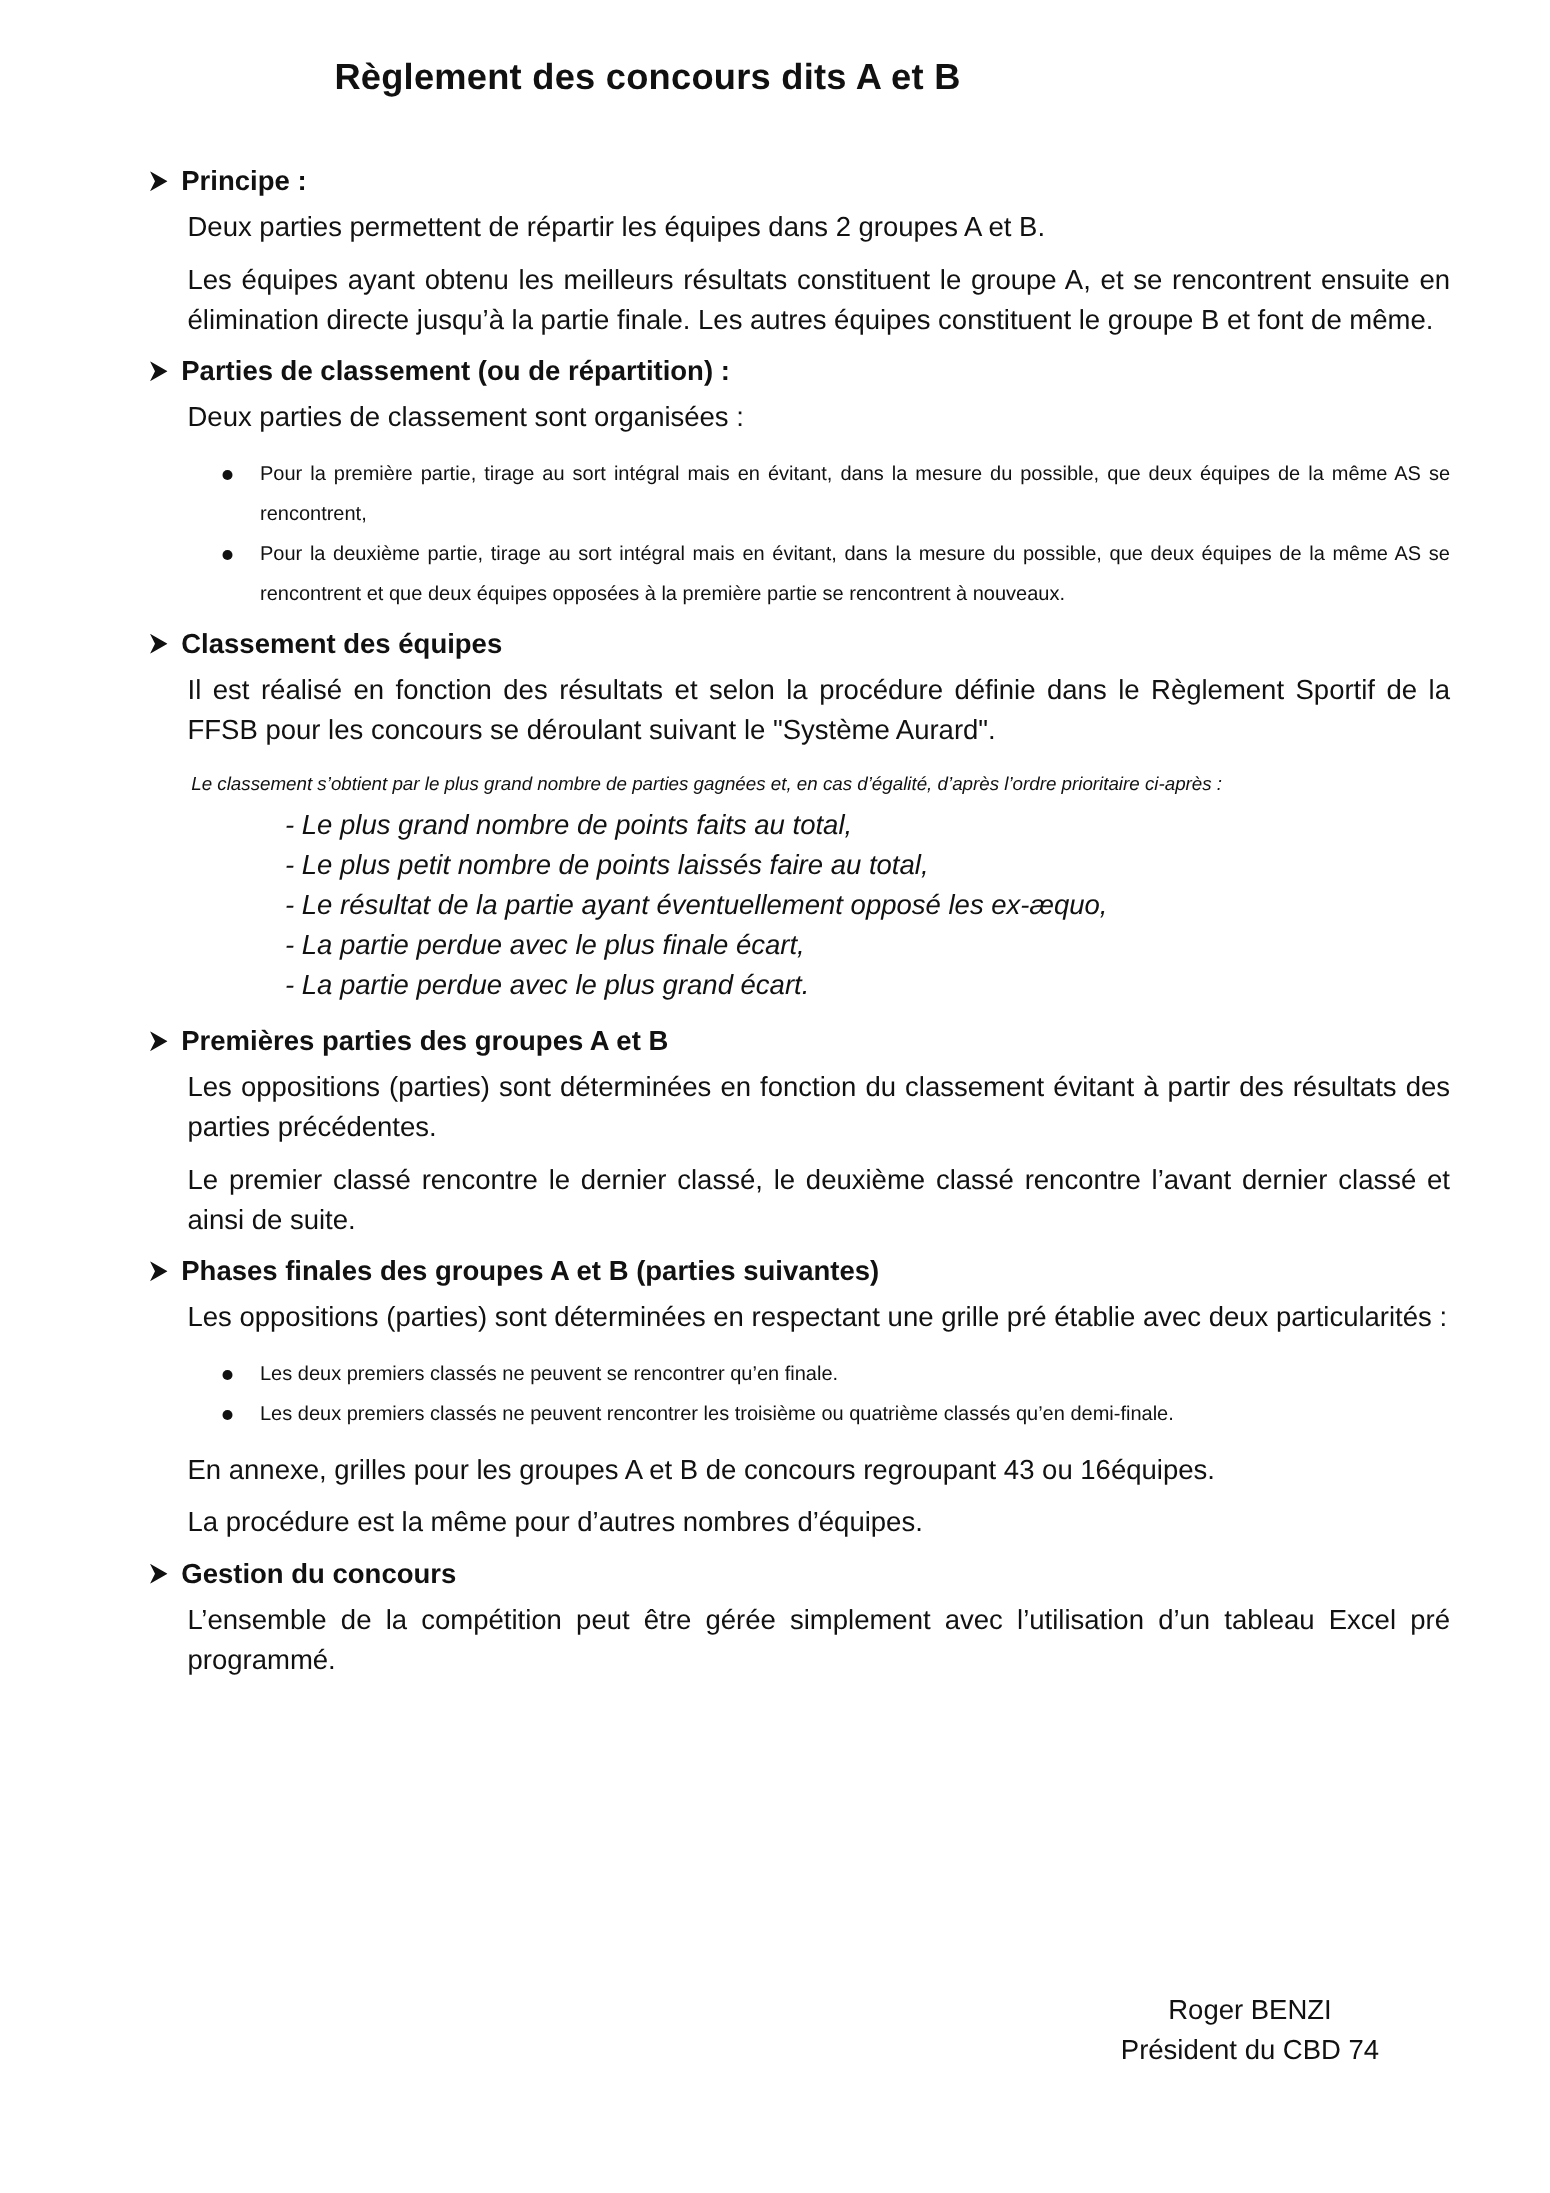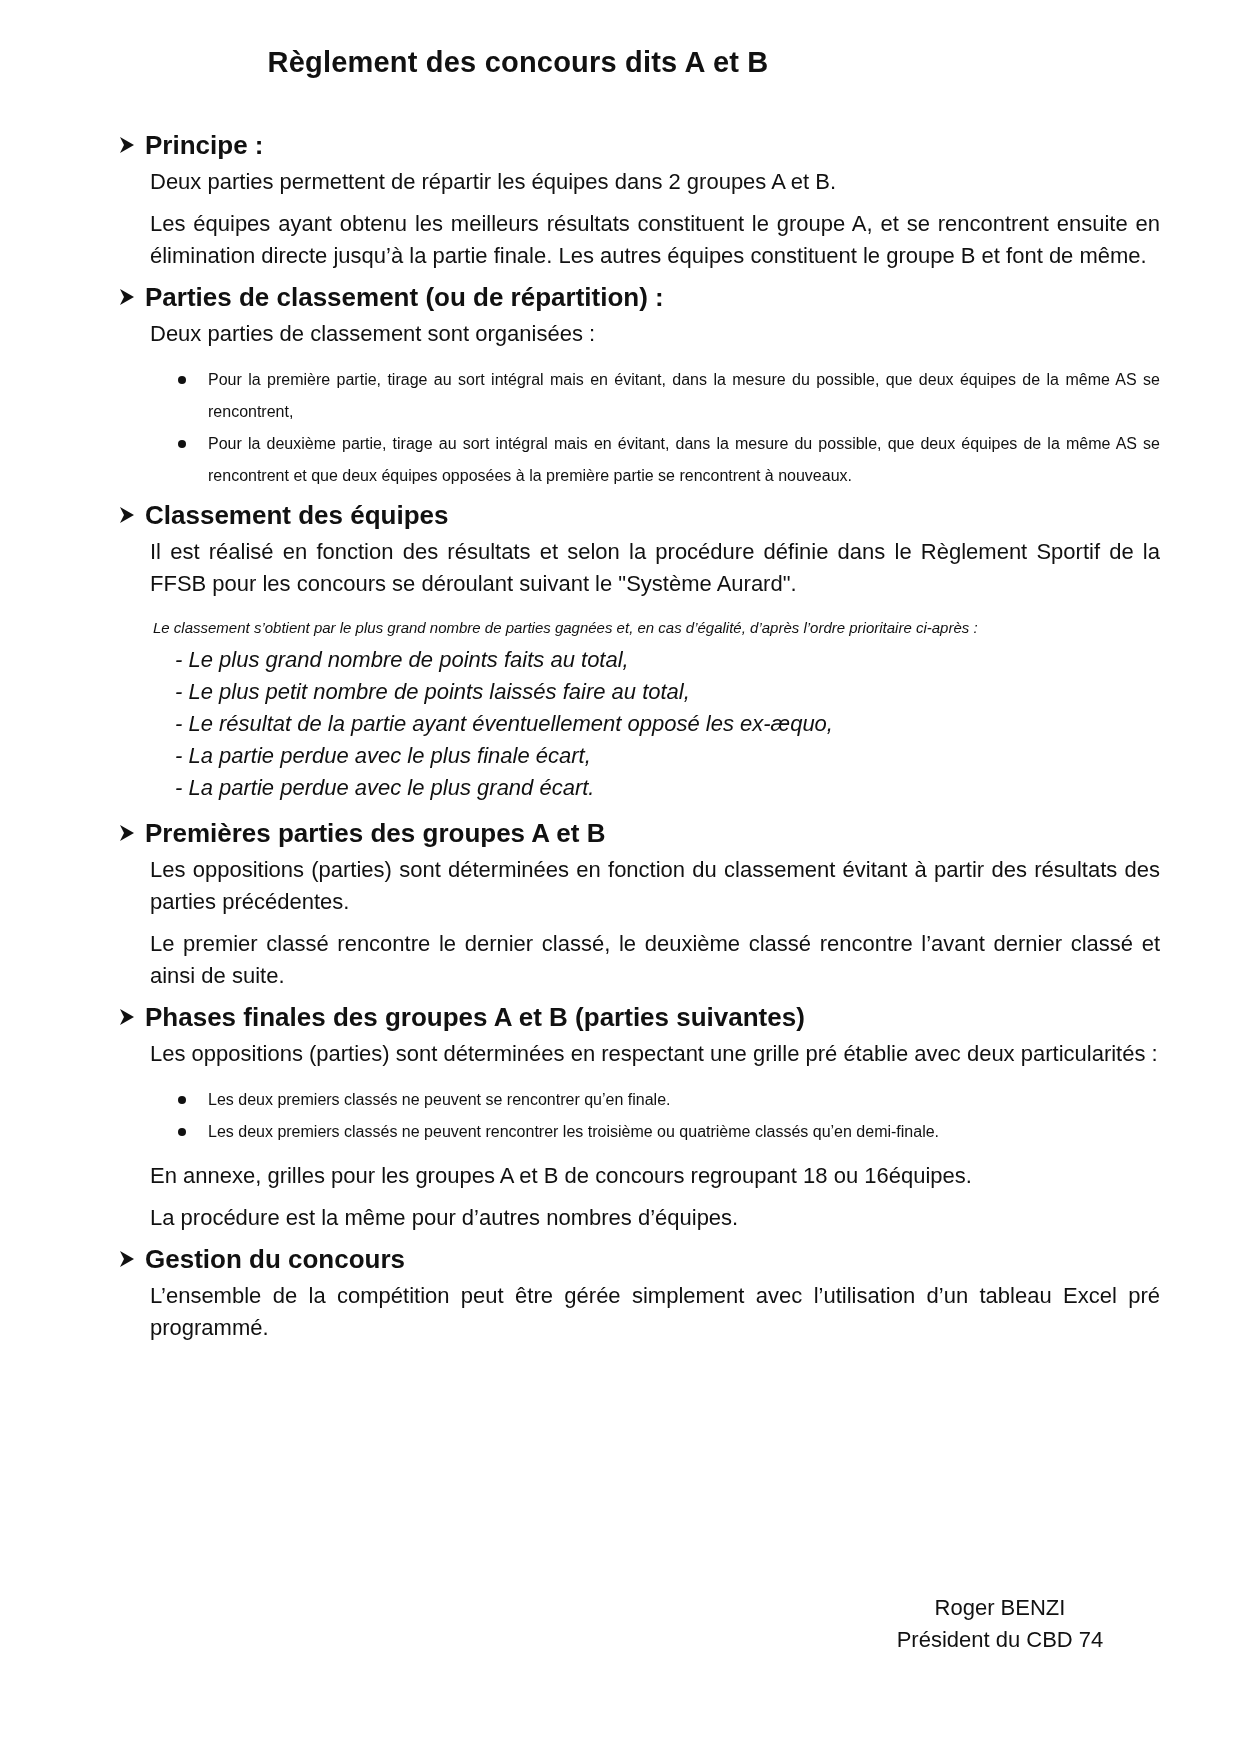--- a/index.html
+++ b/index.html
@@ -7,41 +7,41 @@
       width: 1240px; height: 1754px; position: relative; overflow: hidden;
       font-family: "Liberation Sans", sans-serif; color: #111111;
     }
     .page { position: absolute; left: 0; top: 0; width: 1240px; height: 1754px; }
     .title {
       position: absolute; left: 0; width: 1036px; top: 46px;
       text-align: center; font-size: 29px; font-weight: bold; letter-spacing: 0.2px;
     }
     .content { position: absolute; left: 120px; top: 130px; width: 1040px; }
     .section-head {
-      display: flex; align-items: center; font-weight: bold; font-size: 26px;
+      display: flex; align-items: center; font-weight: bold; font-size: 22px;
       line-height: 30px; margin-bottom: 6px;
     }
     .arrow {
       width: 16px; height: 30px; display: inline-flex; align-items: center; margin-right: 9px;
     }
     .arrow svg { display: block; }
     .para {
       margin-left: 30px; font-size: 22px; line-height: 32px; text-align: justify;
       margin-bottom: 10px;
     }
     .bullets { margin-left: 58px; margin-top: 14px; margin-bottom: 6px; padding: 0; list-style: none; }
     .bullets li {
       position: relative; padding-left: 30px; font-size: 16px; line-height: 32px;
       text-align: justify; margin-bottom: 0;
     }
     .bullets li .dot {
       position: absolute; left: 0; top: 12px; width: 8px; height: 8px; border-radius: 50%; background: #111;
     }
     .italic-block { margin-left: 33px; font-style: italic; font-size: 15px; line-height: 32px; text-align: justify; margin-top: 12px; }
-    .italic-list { margin-left: 55px; font-style: italic; font-size: 22px; line-height: 32px; margin-bottom: 14px; }
+    .italic-list { margin-left: 108px; font-style: italic; font-size: 22px; line-height: 32px; margin-bottom: 14px; }
     .sec { margin-bottom: 0; }
     .signature {
       position: absolute; left: 880px; top: 1592px; width: 300px; font-size: 22px; line-height: 32px;
     }
     .signature div { text-align: center; width: 240px; }
   </style>
 </head>
 <body>
 
 <div class="page">
@@ -118,21 +118,21 @@
               <path d="M0 0 L14 8 L0 16 L4 8 Z" fill="#111"></path>
             </svg>
         </span>
         <span>Phases finales des groupes A et B (parties suivantes)</span>
       </div>
       <div class="para">Les oppositions (parties) sont déterminées en respectant une grille pré établie avec deux particularités :</div>
       <ul class="bullets">
         <li><span class="dot"></span><span>Les deux premiers classés ne peuvent se rencontrer qu’en finale.</span></li>
         <li><span class="dot"></span><span>Les deux premiers classés ne peuvent rencontrer les troisième ou quatrième classés qu’en demi-finale.</span></li>
       </ul>
-      <div class="para" style="margin-top:12px;">En annexe, grilles pour les groupes A et B de concours regroupant 18 ou 16équipes.</div>
+      <div class="para" style="margin-top:12px;">En annexe, grilles pour les groupes A et B de concours regroupant 43 ou 16équipes.</div>
       <div class="para">La procédure est la même pour d’autres nombres d’équipes.</div>
     </div>
 
     <div class="sec">
       <div class="section-head">
         <span class="arrow">
           <svg width="14" height="16" viewBox="0 0 14 16">
               <path d="M0 0 L14 8 L0 16 L4 8 Z" fill="#111"></path>
             </svg>
         </span>

